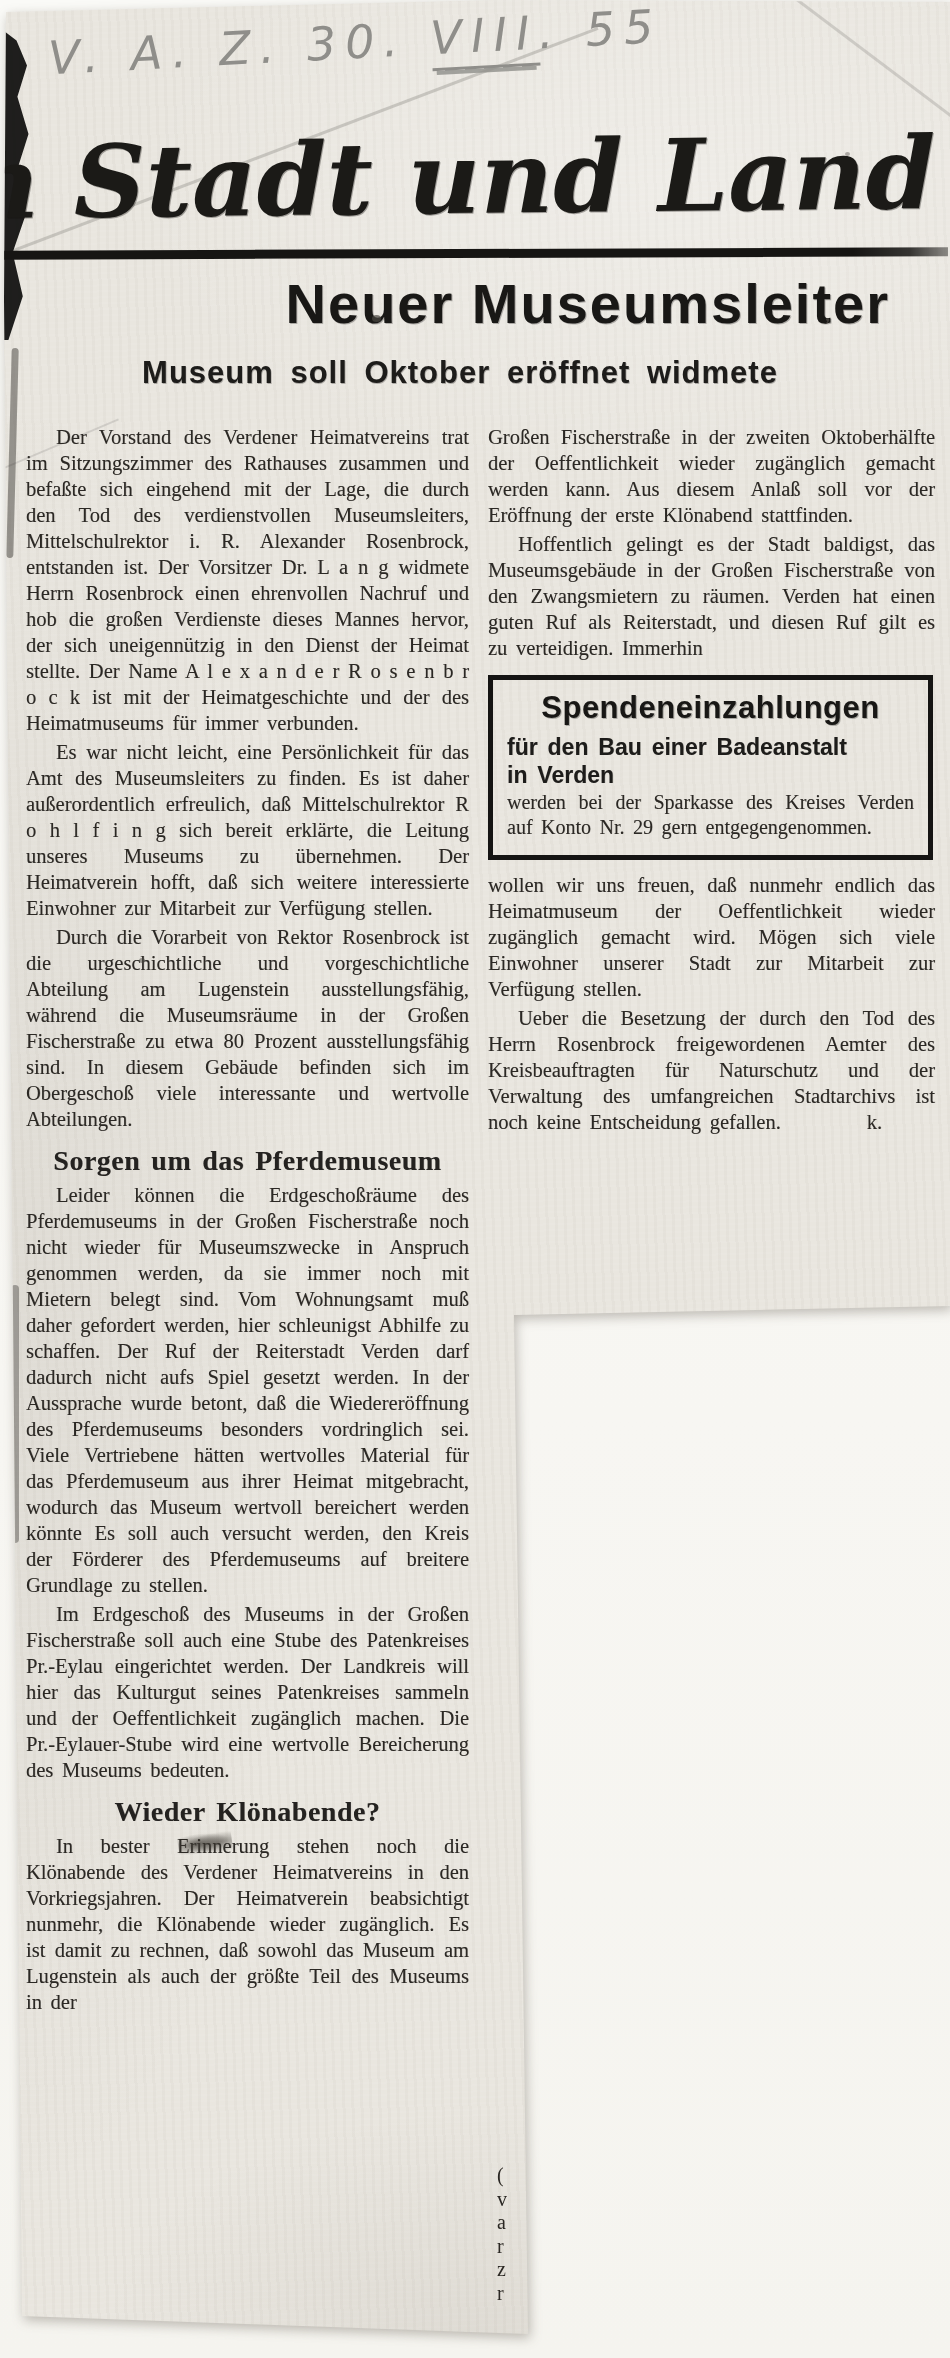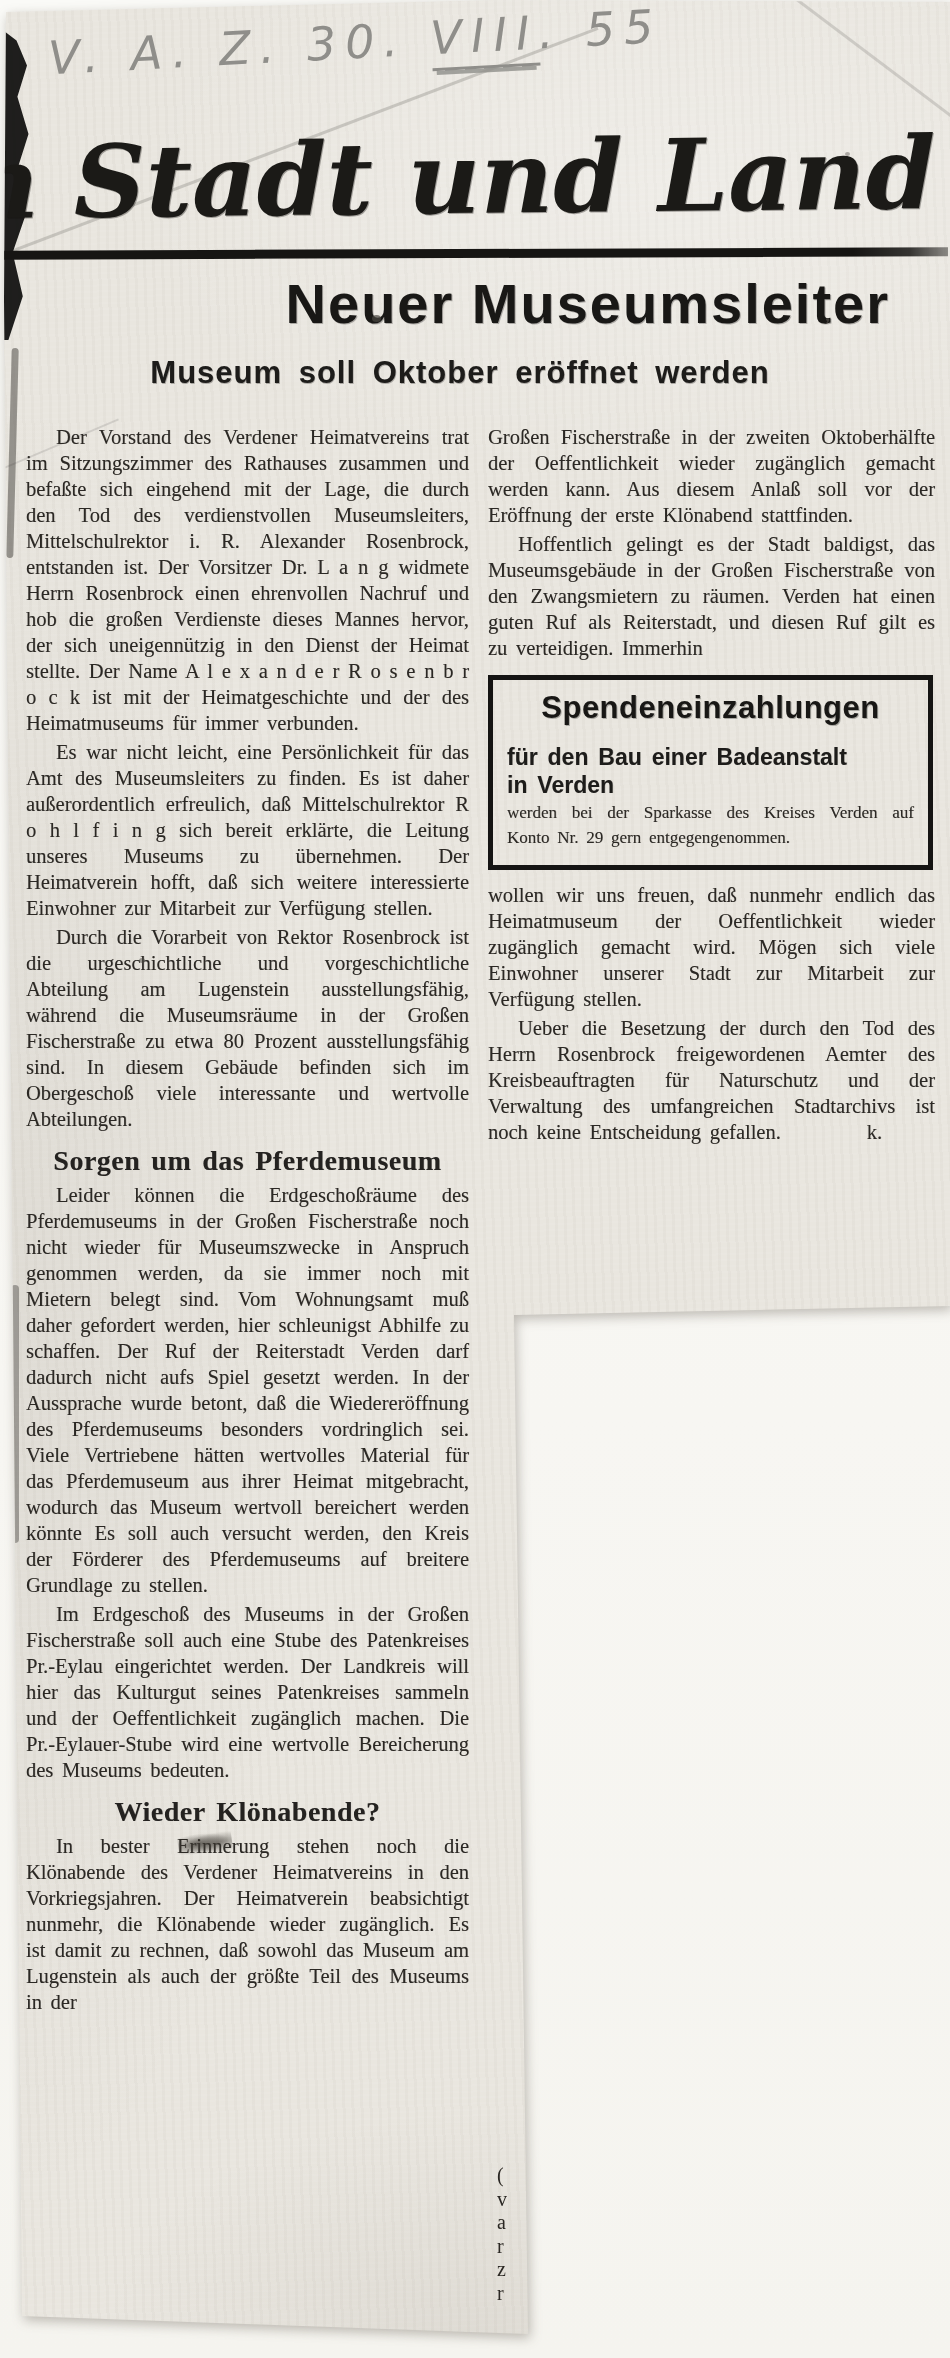--- a/index.html
+++ b/index.html
@@ -46,24 +46,24 @@
     letter-spacing:1px;word-spacing:7px;color:#1d1c1a;text-shadow:0.7px 0.7px 0 rgba(25,24,22,.3);}
   .col{position:absolute;top:424px;font-size:20.5px;line-height:26px;text-align:justify;
     word-spacing:3.5px;color:#2b2824;text-shadow:0.4px 0.3px 0 rgba(43,40,36,.3);}
   .col-left{left:26px;width:443px;}
   .col-right{left:488px;width:447px;}
   .col p{margin:0 0 3px;}
   .col p.indent{text-indent:30px;}
   .col h3{margin:16px 0 8px;text-align:center;font-size:28px;letter-spacing:.5px;color:#242220;}
   .donation-box{border:5px solid #151413;padding:10px 14px 12px;margin:14px 2px 12px 0;}
   .box-title{font-family:"Liberation Sans", sans-serif;font-weight:bold;font-size:31px;line-height:1.15;
-    text-align:center;letter-spacing:.5px;color:#181715;margin-bottom:17px;text-shadow:1px 1px 0 rgba(24,23,21,.3);}
+    text-align:center;letter-spacing:.5px;color:#181715;margin-bottom:7px;text-shadow:1px 1px 0 rgba(24,23,21,.3);}
   .box-sub{font-family:"Liberation Sans", sans-serif;font-weight:bold;font-size:23px;line-height:1.25;
     text-align:left;color:#1d1c1a;}
-  .box-body{font-size:17px;line-height:25px;margin:8px 0 0;text-align:justify;}
+  .box-body{font-size:20px;line-height:25px;margin:8px 0 0;text-align:justify;}
   .box-body.indent2{text-indent:26px;margin-top:2px;}
   .sig{display:inline-block;margin-left:56px;}
   .fragments{position:absolute;left:497px;top:2164px;width:30px;font-size:20px;line-height:23.5px;color:#2b2824;}
   .fragments span{display:block;}
   .smudge{position:absolute;left:178px;top:1832px;width:54px;height:22px;transform:rotate(-8deg);
     background:radial-gradient(ellipse at 35% 50%, rgba(60,56,50,.7), rgba(60,56,50,0) 65%),
                radial-gradient(ellipse at 75% 55%, rgba(60,56,50,.55), rgba(60,56,50,0) 60%);}
   .speck{position:absolute;border-radius:50%;background:#4a4742;opacity:.7;}
   .speck1{left:372px;top:315px;width:9px;height:7px;}
   .speck2{left:139px;top:958px;width:6px;height:5px;opacity:.5;}
@@ -85,21 +85,21 @@
       <div class="edge-low"></div>
 
       <div class="handwriting"><span>V. A. Z. 30.</span> <span class="uline">VIII</span><span>. 55</span></div>
 
       <div class="masthead"><span>n</span><span> Stadt und Land</span></div>
 
       <div class="masthead-rule"></div>
 
       <h1 class="headline">Neuer Museumsleiter</h1>
       <div class="headline-speck">,</div>
-      <h2 class="subheadline">Museum soll Oktober eröffnet werden</h2>
+      <h2 class="subheadline">Museum soll Oktober eröffnet widmete</h2>
 
       <div class="col col-left">
         <p class="indent">Der Vorstand des Verdener Heimatvereins trat im Sitzungszimmer des Rathauses zusammen und befaßte sich eingehend mit der Lage, die durch den Tod des verdienstvollen Museumsleiters, Mittelschulrektor i. R. Alexander Rosenbrock, entstanden ist. Der Vorsitzer Dr. L a n g widmete Herrn Rosenbrock einen ehrenvollen Nachruf und hob die großen Verdienste dieses Mannes hervor, der sich uneigennützig in den Dienst der Heimat stellte. Der Name A l e x a n d e r  R o s e n b r o c k ist mit der Heimatgeschichte und der des Heimatmuseums für immer verbunden.</p>
         <p class="indent">Es war nicht leicht, eine Persönlichkeit für das Amt des Museumsleiters zu finden. Es ist daher außerordentlich erfreulich, daß Mittelschulrektor R o h l f i n g sich bereit erklärte, die Leitung unseres Museums zu übernehmen. Der Heimatverein hofft, daß sich weitere interessierte Einwohner zur Mitarbeit zur Verfügung stellen.</p>
         <p class="indent">Durch die Vorarbeit von Rektor Rosenbrock ist die urgeschichtliche und vorgeschichtliche Abteilung am Lugenstein ausstellungsfähig, während die Museumsräume in der Großen Fischerstraße zu etwa 80 Prozent ausstellungsfähig sind. In diesem Gebäude befinden sich im Obergeschoß viele interessante und wertvolle Abteilungen.</p>
         <h3>Sorgen um das Pferdemuseum</h3>
         <p class="indent">Leider können die Erdgeschoßräume des Pferdemuseums in der Großen Fischerstraße noch nicht wieder für Museumszwecke in Anspruch genommen werden, da sie immer noch mit Mietern belegt sind. Vom Wohnungsamt muß daher gefordert werden, hier schleunigst Abhilfe zu schaffen. Der Ruf der Reiterstadt Verden darf dadurch nicht aufs Spiel gesetzt werden. In der Aussprache wurde betont, daß die Wiedereröffnung des Pferdemuseums besonders vordringlich sei. Viele Vertriebene hätten wertvolles Material für das Pferdemuseum aus ihrer Heimat mitgebracht, wodurch das Museum wertvoll bereichert werden könnte Es soll auch versucht werden, den Kreis der Förderer des Pferdemuseums auf breitere Grundlage zu stellen.</p>
         <p class="indent">Im Erdgeschoß des Museums in der Großen Fischerstraße soll auch eine Stube des Patenkreises Pr.-Eylau eingerichtet werden. Der Landkreis will hier das Kulturgut seines Patenkreises sammeln und der Oeffentlichkeit zugänglich machen. Die Pr.-Eylauer-Stube wird eine wertvolle Bereicherung des Museums bedeuten.</p>
         <h3>Wieder Klönabende?</h3>
         <p class="indent">In bester Erinnerung stehen noch die Klönabende des Verdener Heimatvereins in den Vorkriegsjahren. Der Heimatverein beabsichtigt nunmehr, die Klönabende wieder zugänglich. Es ist damit zu rechnen, daß sowohl das Museum am Lugenstein als auch der größte Teil des Museums in der</p>

